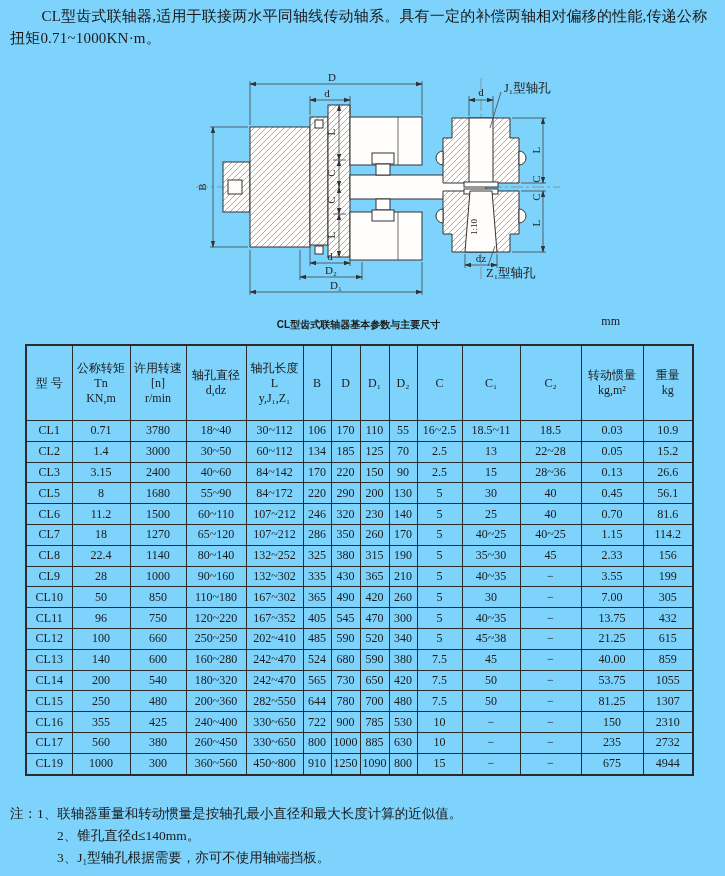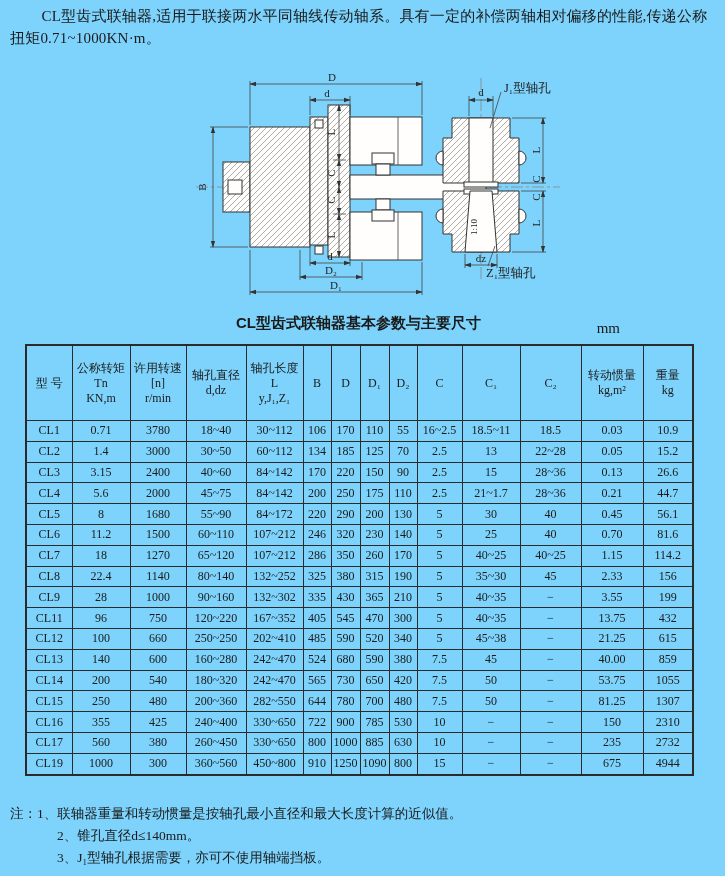--- a/index.html
+++ b/index.html
@@ -9,22 +9,22 @@
          font-size:15px;line-height:21.5px;text-indent:2.1em;letter-spacing:.2px;}
   .diagram{position:absolute;top:70px;left:0;}
   .diagram .ol{fill:url(#h);stroke:#333;stroke-width:1;}
   .diagram .wh{fill:#fffefd;stroke:#333;stroke-width:1;}
   .diagram .dim{stroke:#444;stroke-width:.8;fill:none;}
   .diagram .cl{stroke:#888;stroke-width:.8;stroke-dasharray:12 3 3 3;fill:none;}
   .diagram text{font-family:"Liberation Serif","DejaVu Serif",serif;font-size:11px;fill:#222;}
   .diagram text.cjk{font-size:12.5px;}
   .diagram text.small{font-size:9px;}
   .title-bar{position:absolute;top:314px;left:25px;width:667px;text-align:center;}
-  .tbl-title{font-family:"Liberation Sans","DejaVu Sans",sans-serif;font-weight:bold;font-size:15px;}
-  .tbl-unit{position:absolute;top:6px;right:72px;font-size:15px;text-align:right;}
+  .tbl-title{font-family:"Liberation Sans","DejaVu Sans",sans-serif;font-weight:bold;font-size:10px;}
+  .tbl-unit{position:absolute;top:0;right:72px;font-size:12px;text-align:right;}
   .param-table{position:absolute;top:344px;left:25px;border-collapse:collapse;table-layout:fixed;
                width:667px;border:2px solid #2b2b2b;}
   .param-table th,.param-table td{border:1px solid #2b2b2b;text-align:center;vertical-align:middle;
                padding:0;font-weight:normal;overflow:hidden;}
   .param-table th{height:74px;font-size:12px;line-height:15px;}
   .param-table td{height:19.8px;font-size:12px;}
   .param-table col.c1{width:46px}.param-table col.c2{width:58px}.param-table col.c3{width:56px}
   .param-table col.c4{width:60px}.param-table col.c5{width:57px}.param-table col.c6{width:28px}
   .param-table col.c7{width:29px}.param-table col.c8{width:29px}.param-table col.c9{width:28px}
   .param-table col.c10{width:45px}.param-table col.c11{width:58px}.param-table col.c12{width:61px}
@@ -278,36 +278,20 @@
           <td>220</td>
           <td>150</td>
           <td>90</td>
           <td>2.5</td>
           <td>15</td>
           <td>28~36</td>
           <td>0.13</td>
           <td>26.6</td>
         </tr>
         <tr>
-          <td>CL4</td>
-          <td>5.6</td>
-          <td>2000</td>
-          <td>45~75</td>
-          <td>84~142</td>
-          <td>200</td>
-          <td>250</td>
-          <td>175</td>
-          <td>110</td>
-          <td>2.5</td>
-          <td>21~1.7</td>
-          <td>28~36</td>
-          <td>0.21</td>
-          <td>44.7</td>
-        </tr>
-        <tr>
           <td>CL5</td>
           <td>8</td>
           <td>1680</td>
           <td>55~90</td>
           <td>84~172</td>
           <td>220</td>
           <td>290</td>
           <td>200</td>
           <td>130</td>
           <td>5</td>
@@ -372,20 +356,36 @@
           <td>132~302</td>
           <td>335</td>
           <td>430</td>
           <td>365</td>
           <td>210</td>
           <td>5</td>
           <td>40~35</td>
           <td>−</td>
           <td>3.55</td>
           <td>199</td>
+        </tr>
+        <tr>
+          <td>CL10</td>
+          <td>50</td>
+          <td>850</td>
+          <td>110~180</td>
+          <td>167~302</td>
+          <td>365</td>
+          <td>490</td>
+          <td>420</td>
+          <td>260</td>
+          <td>5</td>
+          <td>30</td>
+          <td>−</td>
+          <td>7.00</td>
+          <td>305</td>
         </tr>
         <tr>
           <td>CL11</td>
           <td>96</td>
           <td>750</td>
           <td>120~220</td>
           <td>167~352</td>
           <td>405</td>
           <td>545</td>
           <td>470</td>

